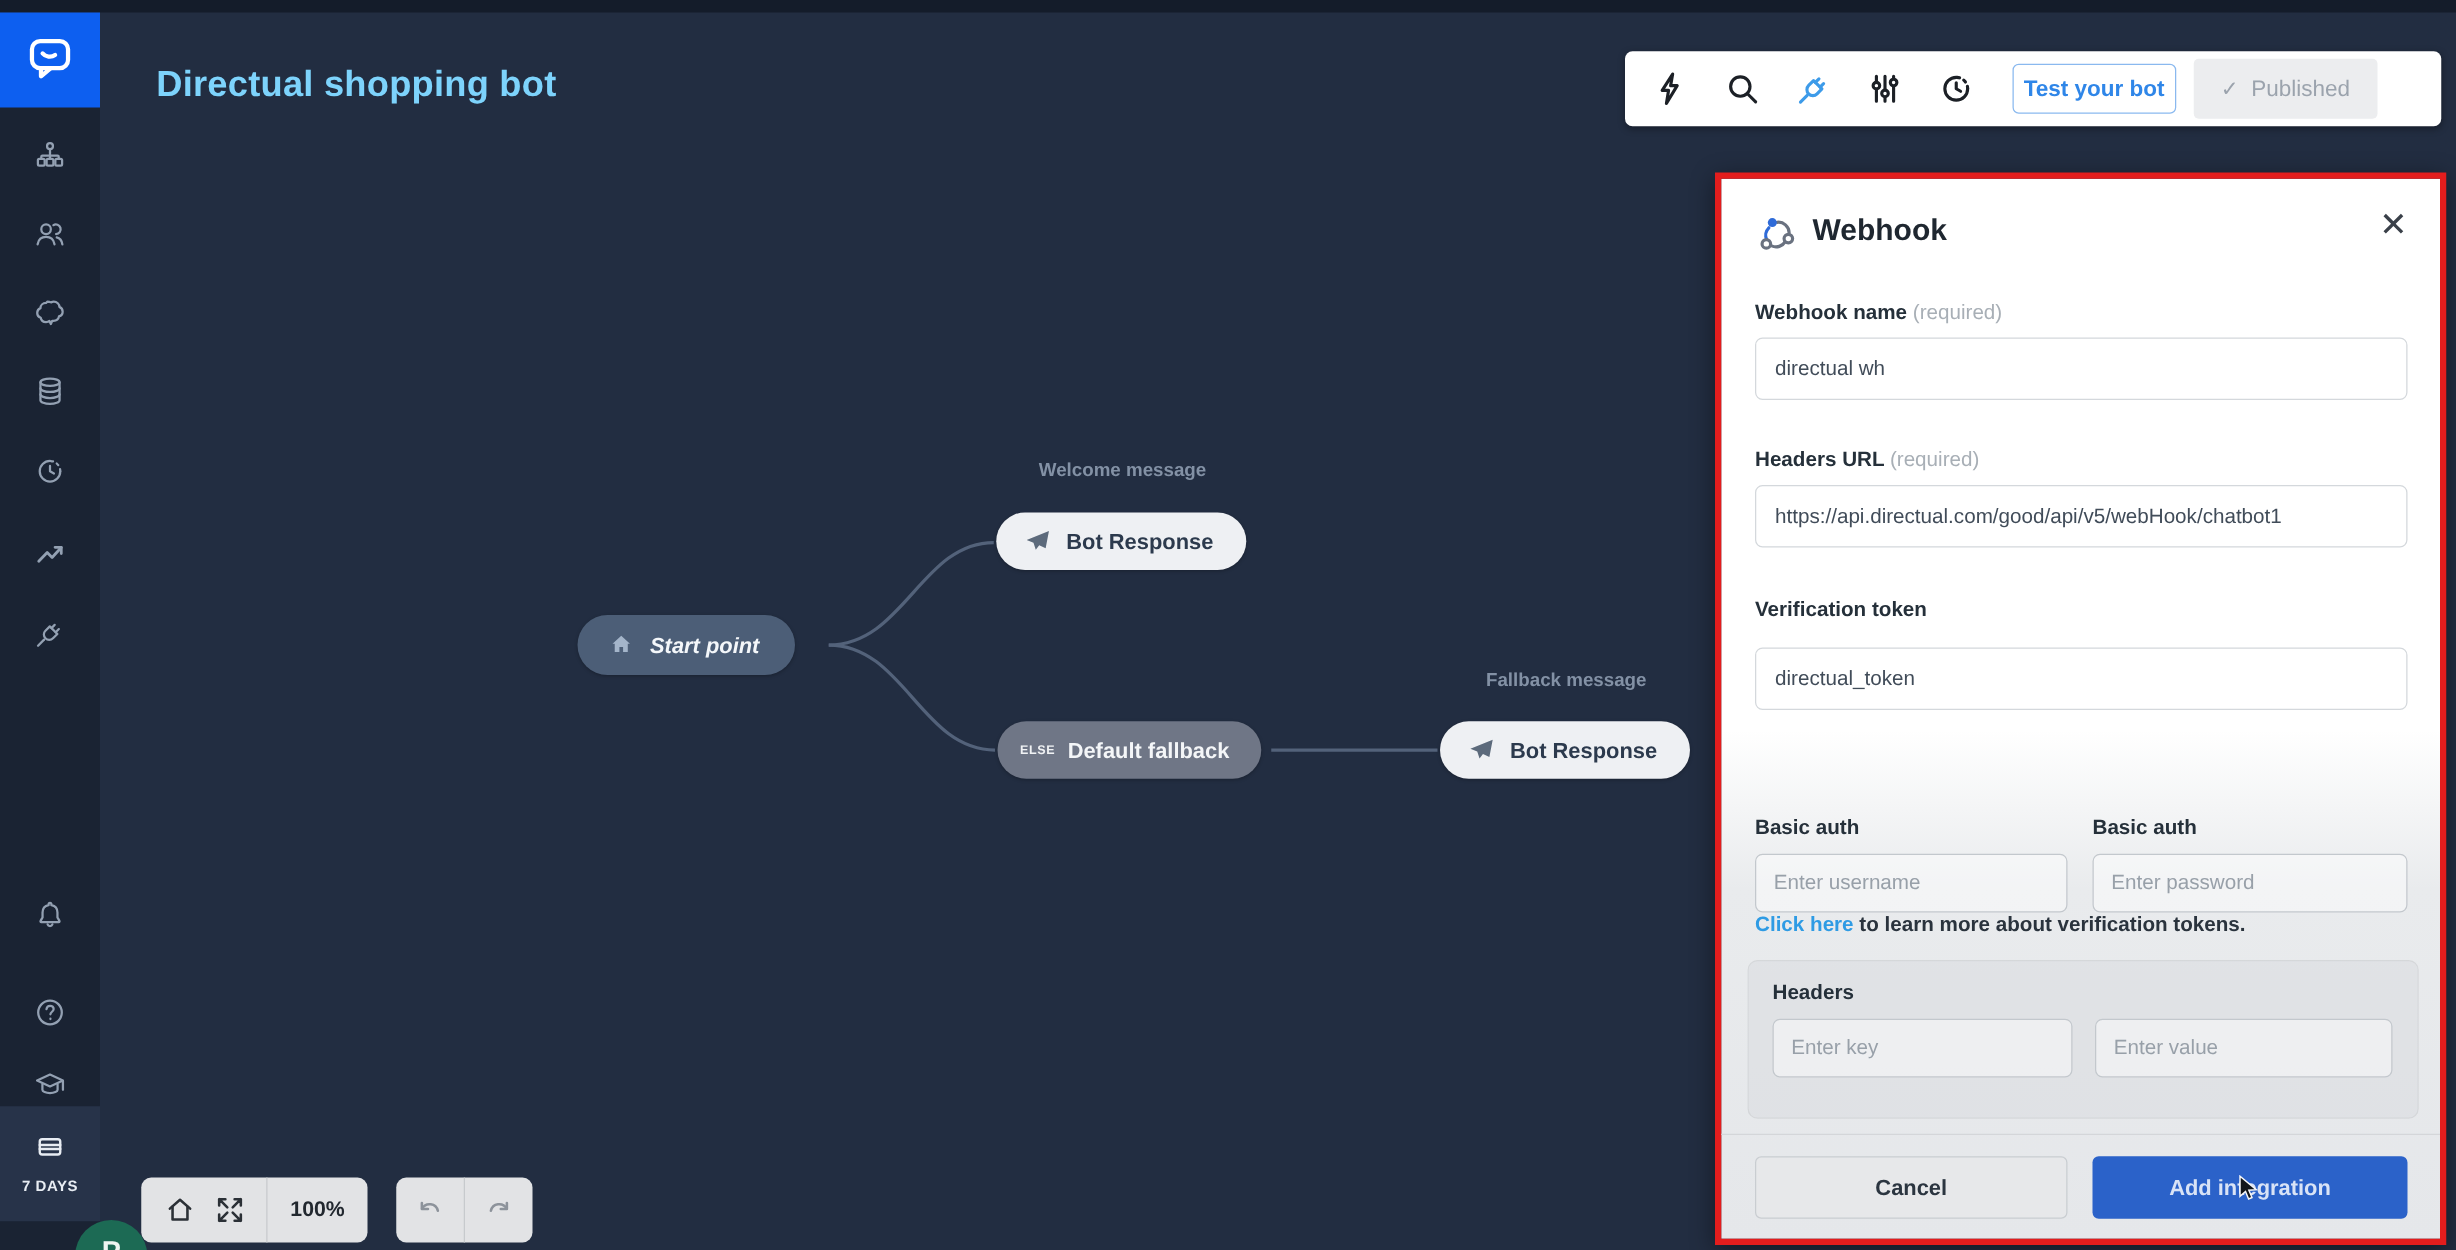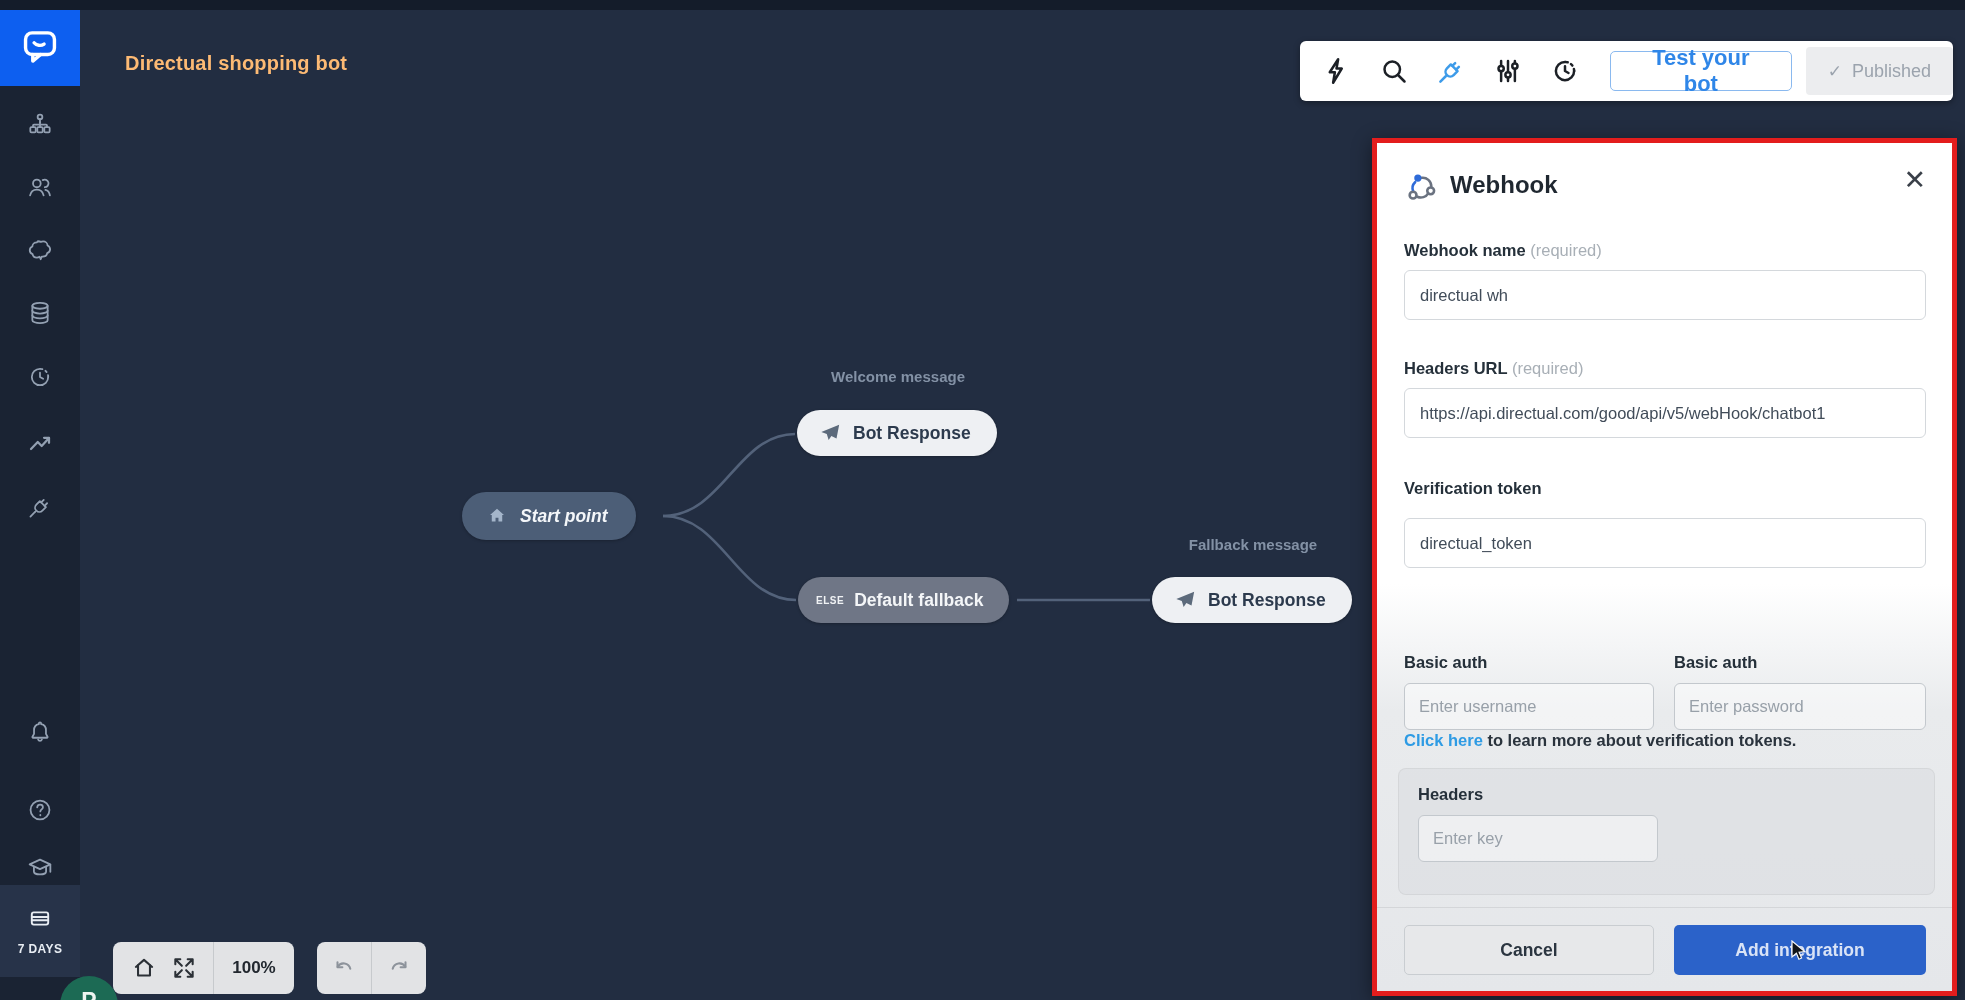--- a/index.html
+++ b/index.html
@@ -16,31 +16,31 @@
   .side-ic svg { width:100%; height:100%; stroke:#93a0b2; fill:none; stroke-width:1.6; stroke-linecap:round; stroke-linejoin:round; }
   .trial-tile { position:absolute; left:0; top:875px; width:80px; height:92px; background:#273349;
                 display:flex; flex-direction:column; align-items:center; justify-content:center; gap:7px; cursor:pointer; }
   .trial-tile svg { width:30px; height:24px; stroke:#e8edf3; fill:none; stroke-width:1.9; stroke-linecap:round; }
   .trial-label { color:#e8edf3; font-size:12px; font-weight:bold; letter-spacing:.4px; }
   .avatar { position:absolute; left:60px; top:976px; width:58px; height:58px; border-radius:50%;
             background:#1c6a54; color:#eef5f1; font-size:23px; font-weight:bold;
             display:flex; align-items:flex-start; justify-content:center; padding-top:12px; z-index:7; cursor:pointer; }
 
   
-  .page-title { position:absolute; left:125px; top:52px; color:#fdba74; font-size:20px; font-weight:bold; letter-spacing:.2px; }
+  .page-title { position:absolute; left:125px; top:52px; color:#7dd3fc; font-size:29px; font-weight:bold; letter-spacing:.2px; }
 
   
   .toolbar { position:absolute; left:1300px; top:41px; width:653px; height:60px; background:#ffffff;
              border-radius:6px; box-shadow:0 2px 6px rgba(0,0,0,.35); z-index:8; display:flex; align-items:center; }
   .tb-ic { width:30px; height:30px; margin-left:27px; cursor:pointer; flex:0 0 auto; }
   .tb-ic svg { width:100%; height:100%; stroke:#1c2026; fill:none; stroke-width:2; stroke-linecap:round; stroke-linejoin:round; }
   .tb-ic.blue svg { stroke:#3d9be9; }
   .tb-ic.first { margin-left:22px; }
-  .test-btn { margin-left:30px; height:40px; padding:0 24px; border:1.5px solid #8ab9ef; border-radius:5px;
-              background:#fff; color:#2f86e8; font-size:22px; font-weight:bold; display:flex; align-items:center; cursor:pointer; }
+  .test-btn { margin-left:30px; height:40px; padding:0 8px; border:1.5px solid #8ab9ef; border-radius:5px;
+              background:#fff; color:#2f86e8; font-size:18px; font-weight:bold; display:flex; align-items:center; cursor:pointer; }
   .published { margin-left:14px; height:48px; padding:0 22px; background:#ecedef; border-radius:4px;
                color:#9ba3ad; font-size:18px; display:flex; align-items:center; gap:10px; }
   .published .chk { font-size:17px; }
 
   
   .connectors { position:absolute; left:0; top:0; width:1965px; height:1000px; z-index:1; pointer-events:none; }
   .node-caption { position:absolute; color:#8391a5; font-size:15px; font-weight:bold; z-index:2; }
   .pill { position:absolute; display:flex; align-items:center; border-radius:25px; z-index:3;
           font-weight:bold; font-size:17.5px; cursor:pointer; box-shadow:0 1px 3px rgba(0,0,0,.25); }
   .pill svg { flex:0 0 auto; }
@@ -363,20 +363,21 @@
     </div>
 
     <div class="fld-label" style="top:510px">Basic auth</div>
     <div class="fld-label" style="top:510px; left:297px">Basic auth</div>
     <input class="auth-input" style="left: 27px; top: 540px; width: 250px;" type="text" placeholder="Enter username">
     <input class="auth-input" style="left: 297px; top: 540px; width: 252px;" type="text" placeholder="Enter password">
 
     <div class="headers-card"></div>
     <div class="fld-label" style="left:41px; top:642px">Headers</div>
     <input class="auth-input" style="left: 41px; top: 672px; width: 240px;" type="text" placeholder="Enter key">
+    <input class="auth-input" style="left: 299px; top: 672px; width: 238px;" type="text" placeholder="Enter value">
 
     <div class="panel-divider"></div>
     <button class="btn btn-cancel">Cancel</button>
     <button class="btn btn-add">Add integration</button>
   </div>
 </section>
 
 <svg class="cursor" width="22" height="24" viewBox="0 0 22 24">
   <path d="M2 1 2 17 6.4 13.2 8.9 19.2 11.6 18 9.1 12.2 15 11.7 Z" fill="#11151a" stroke="#f5f6f8" stroke-width="1.2"></path>
 </svg>

